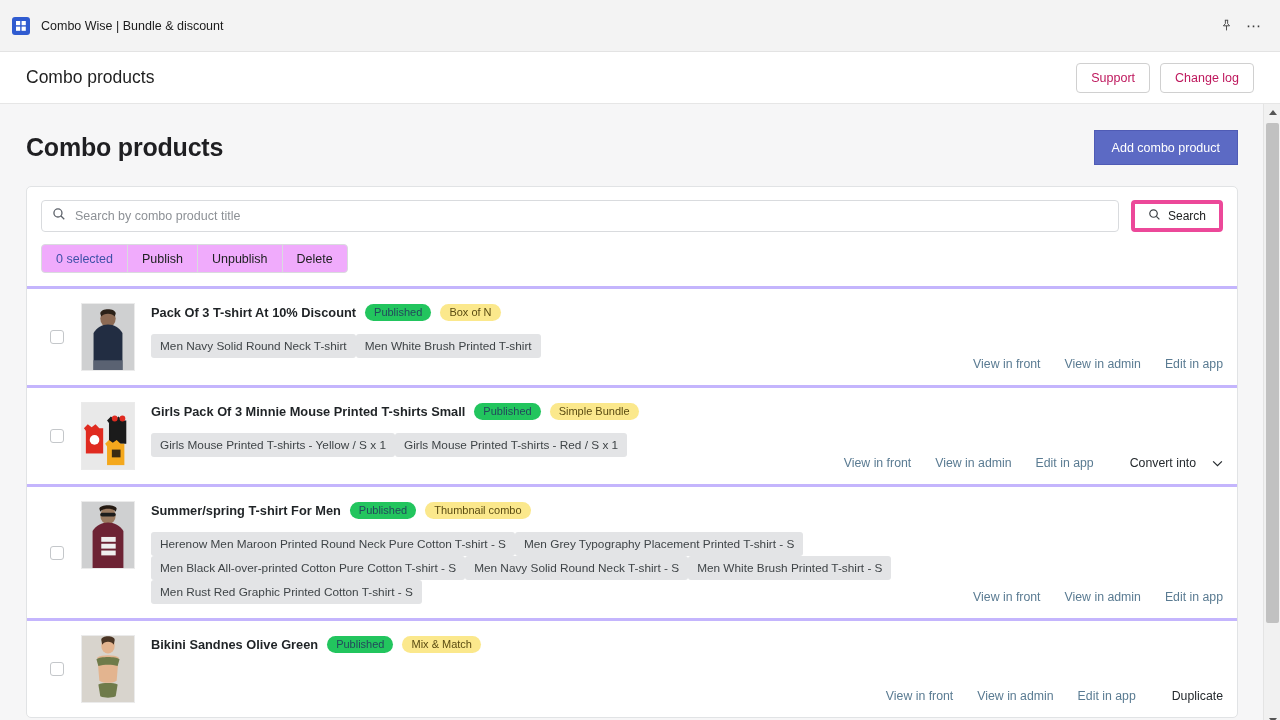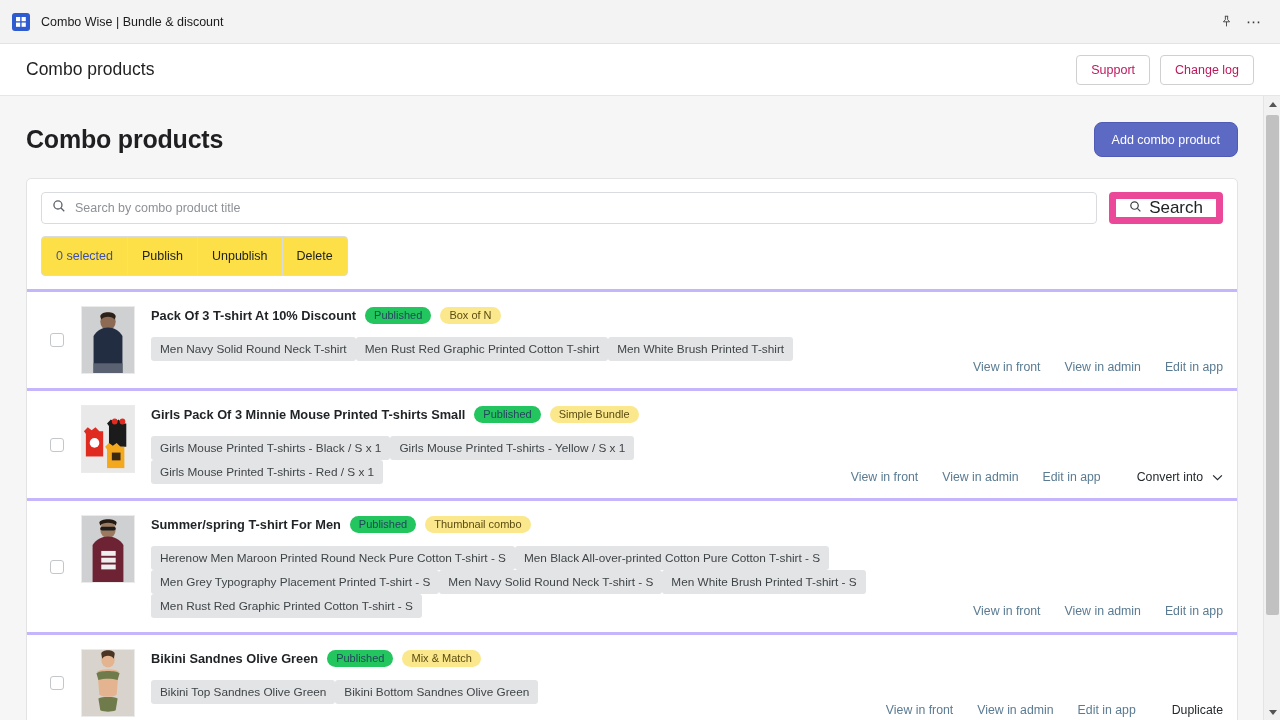--- a/index.html
+++ b/index.html
@@ -5,21 +5,21 @@
   * { box-sizing: border-box; margin: 0; padding: 0; }
   html, body {
     width: 1280px; height: 720px;
     font-family: "Liberation Sans", sans-serif;
     background: #ffffff;
     overflow: hidden;
   }
 
   
   .titlebar {
-    height: 44px; width: 1280px;
+    height: 52px; width: 1280px;
     background: #f3f3f3;
     border-bottom: 1px solid #e3e3e3;
     display: flex; align-items: center;
     padding: 0 12px;
   }
   .app-icon {
     width: 18px; height: 18px; border-radius: 3px;
     background: #2f5bd0;
     display: flex; align-items: center; justify-content: center;
     flex: 0 0 auto;
@@ -74,21 +74,21 @@
     padding-top: 26px; padding-bottom: 21px;
   }
   .page-h1 {
     font-size: 25px; font-weight: 600; color: #1f1f22;
     letter-spacing: -0.2px;
   }
   .page-head-spacer { flex: 1 1 auto; }
   .primary-btn {
     height: 35px; padding: 0 17px;
     background: #5c6ac4; border: 1px solid #4f5bb5;
-    border-radius: 8px;
+    border-radius: 0;
     color: #ffffff; font-size: 12.5px; font-family: inherit;
     cursor: pointer;
     display: inline-flex; align-items: center; margin-left: 22px;
   }
 
   
   .card {
     background: #ffffff;
     border: 1px solid #e1e3e5;
     border-radius: 5px;
@@ -110,33 +110,33 @@
   .search-wrap svg { flex: 0 0 auto; }
   .search-input {
     flex: 1 1 auto; border: 0; outline: 0;
     font-family: inherit; font-size: 12.5px;
     color: #202223; background: transparent;
     margin-left: 9px;
   }
   .search-input::placeholder { color: #8d9196; }
   .search-btn {
     margin-left: 12px; height: 32px; padding: 0 13px;
-    border: 7px solid #ec4899; border-radius: 4px;
-    background: #fff; font-family: inherit; font-size: 17px;
+    border: 4px solid #ec4899; border-radius: 4px;
+    background: #fff; font-family: inherit; font-size: 12px;
     color: #202223; cursor: pointer;
     display: inline-flex; align-items: center; gap: 7px;
   }
 
   .bulk-row {
     display: flex; margin: 12px 14px 0 14px;
   }
   .bulk-btn {
-    height: 40px; padding: 0 14px;
+    height: 29px; padding: 0 14px;
     border: 1px solid #d9dbde;
-    background: #fde047;
+    background: #f0abfc;
     font-family: inherit; font-size: 12.5px; color: #202223;
     cursor: pointer;
     display: inline-flex; align-items: center;
     margin-left: -1px;
   }
   .bulk-btn:first-child {
     margin-left: 0;
     border-top-left-radius: 4px; border-bottom-left-radius: 4px;
     color: #3f51a8;
   }
@@ -204,21 +204,21 @@
   }
   .act-link {
     font-size: 12.3px; color: #5a7b92;
     cursor: pointer; white-space: nowrap;
     padding-left: 24px;
   }
   .act-dark {
     font-size: 12.3px; color: #252a2e;
     cursor: pointer; white-space: nowrap;
     padding-left: 36px;
-    display: inline-flex; align-items: center; gap: 9px;
+    display: inline-flex; align-items: center; gap: 16px;
   }
 
   
   .scrollbar {
     position: absolute; top: 0; right: 0;
     width: 17px; height: 624px;
     background: #f1f1f1;
     border-left: 1px solid #e4e4e4;
   }
   .sb-arrow {
@@ -322,21 +322,20 @@
             </div>
           </div>
           <div class="row-main">
             <div class="row-title-line">
               <span class="row-title">Pack Of 3 T-shirt At 10% Discount</span>
               <span class="badge badge-published">Published</span>
               <span class="badge badge-type">Box of N</span>
             </div>
             <div class="tags">
               <span class="tag">Men Navy Solid Round Neck T-shirt</span>
-              <span class="tag">Men Rust Red Graphic Printed Cotton T-shirt</span>
               <span class="tag">Men White Brush Printed T-shirt</span>
             </div>
           </div>
           <div class="row-actions">
             <span class="act-link">View in front</span>
             <span class="act-link">View in admin</span>
             <span class="act-link">Edit in app</span>
           </div>
         </div>
 
@@ -361,21 +360,20 @@
               </svg>
             </div>
           </div>
           <div class="row-main">
             <div class="row-title-line">
               <span class="row-title">Girls Pack Of 3 Minnie Mouse Printed T-shirts Small</span>
               <span class="badge badge-published">Published</span>
               <span class="badge badge-type">Simple Bundle</span>
             </div>
             <div class="tags">
-              <span class="tag">Girls Mouse Printed T-shirts - Black / S  x 1</span>
               <span class="tag">Girls Mouse Printed T-shirts - Yellow / S  x 1</span>
               <span class="tag">Girls Mouse Printed T-shirts - Red / S  x 1</span>
             </div>
           </div>
           <div class="row-actions">
             <span class="act-link">View in front</span>
             <span class="act-link">View in admin</span>
             <span class="act-link">Edit in app</span>
             <span class="act-dark">
               <span>Convert into</span>
@@ -407,22 +405,22 @@
             </div>
           </div>
           <div class="row-main">
             <div class="row-title-line">
               <span class="row-title">Summer/spring T-shirt For Men</span>
               <span class="badge badge-published">Published</span>
               <span class="badge badge-type">Thumbnail combo</span>
             </div>
             <div class="tags">
               <span class="tag">Herenow Men Maroon Printed Round Neck Pure Cotton T-shirt - S</span>
+              <span class="tag">Men Grey Typography Placement Printed T-shirt - S</span>
               <span class="tag">Men Black All-over-printed Cotton Pure Cotton T-shirt - S</span>
-              <span class="tag">Men Grey Typography Placement Printed T-shirt - S</span>
               <span class="tag">Men Navy Solid Round Neck T-shirt - S</span>
               <span class="tag">Men White Brush Printed T-shirt - S</span>
               <span class="tag">Men Rust Red Graphic Printed Cotton T-shirt - S</span>
             </div>
           </div>
           <div class="row-actions">
             <span class="act-link">View in front</span>
             <span class="act-link">View in admin</span>
             <span class="act-link">Edit in app</span>
           </div>
@@ -442,24 +440,20 @@
                 <path d="M15 24c4-3 20-3 24 0l-2 7c-6-2-14-2-20 0z" fill="#6f7b4a"></path>
                 <path d="M17 50c4-2 16-2 20 0l-2 12c-5 2-11 2-16 0z" fill="#6f7b4a"></path>
               </svg>
             </div>
           </div>
           <div class="row-main">
             <div class="row-title-line">
               <span class="row-title">Bikini Sandnes Olive Green</span>
               <span class="badge badge-published">Published</span>
               <span class="badge badge-type">Mix &amp; Match</span>
-            </div>
-            <div class="tags">
-              <span class="tag">Bikini Top Sandnes Olive Green</span>
-              <span class="tag">Bikini Bottom Sandnes Olive Green</span>
             </div>
           </div>
           <div class="row-actions">
             <span class="act-link">View in front</span>
             <span class="act-link">View in admin</span>
             <span class="act-link">Edit in app</span>
             <span class="act-dark">Duplicate</span>
           </div>
         </div>
 

